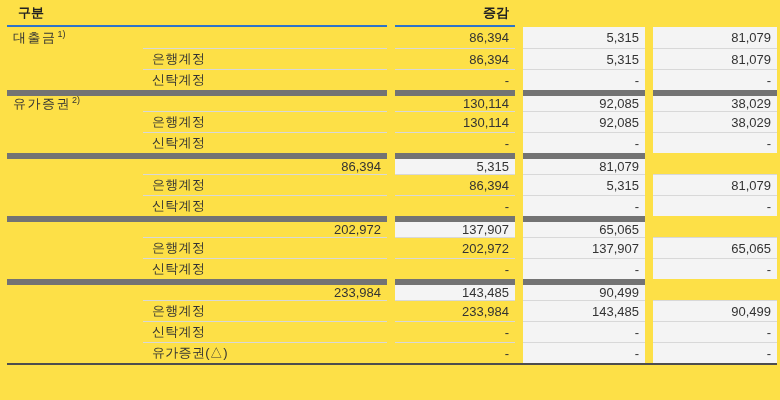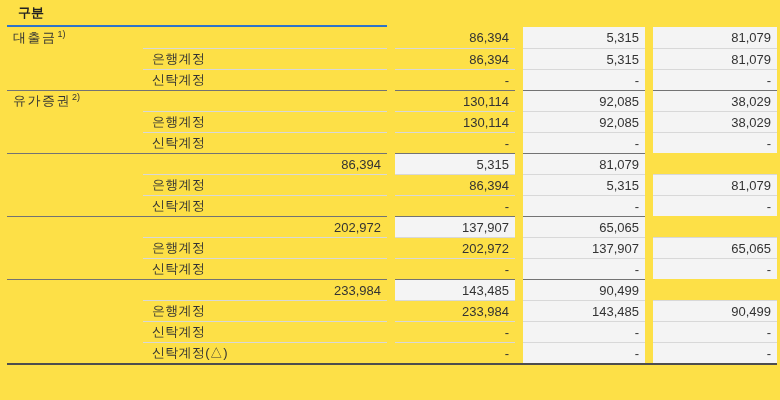--- a/index.html
+++ b/index.html
@@ -26,31 +26,32 @@
   .c2, .c3, .c4 { justify-content:flex-end; padding-right:6px; }
   .row.body .c3, .row.body .c4 { background:#f4f4f4; }
   .c1 { position:relative; }
   .row.group .c1 { padding-left:6px; letter-spacing:1.5px; }
   .row.sub .c1 { padding-left:145px; letter-spacing:0.3px; }
   .row.sub .c1::before {
     content:""; position:absolute; left:136px; right:0; top:0;
     height:1px; background:#d8d8d8;
   }
   .row.sub .c2, .row.sub .c3, .row.sub .c4 { border-top:1px solid #d8d8d8; }
-  .row.group:not(.first) .c { border-top:1px solid #737373; }
+  .row.group:not(.first) .c { border-top:6px solid #737373; }
   .sup { font-size:9px; letter-spacing:0; transform:translateY(-4px); margin-left:1px; }
   .bottom-rule { width:770px; height:2px; background:#4d4d4d; }
 </style>
 </head>
 <body>
 
 <div class="page">
   <div class="table">
     <div class="row header">
       <div class="c c1">구분</div>
+      <div class="c c4">증감</div>
     </div>
     <div id="table-body">
         <div class="row body group first">
           <div class="c c1">대출금<span class="sup">1)</span></div>
           <div class="c c2">86,394</div>
           <div class="c c3">5,315</div>
           <div class="c c4">81,079</div>
         </div>
         <div class="row body sub">
           <div class="c c1">은행계정</div>
@@ -127,21 +128,21 @@
           <div class="c c3">143,485</div>
           <div class="c c4">90,499</div>
         </div>
         <div class="row body sub">
           <div class="c c1">신탁계정</div>
           <div class="c c2">-</div>
           <div class="c c3">-</div>
           <div class="c c4">-</div>
         </div>
         <div class="row body sub">
-          <div class="c c1">신탁계정(△)</div>
+          <div class="c c1">유가증권(△)</div>
           <div class="c c2">-</div>
           <div class="c c3">-</div>
           <div class="c c4">-</div>
         </div>
       </div>
     <div class="bottom-rule"></div>
   </div>
 </div>
 
 </body></html>

